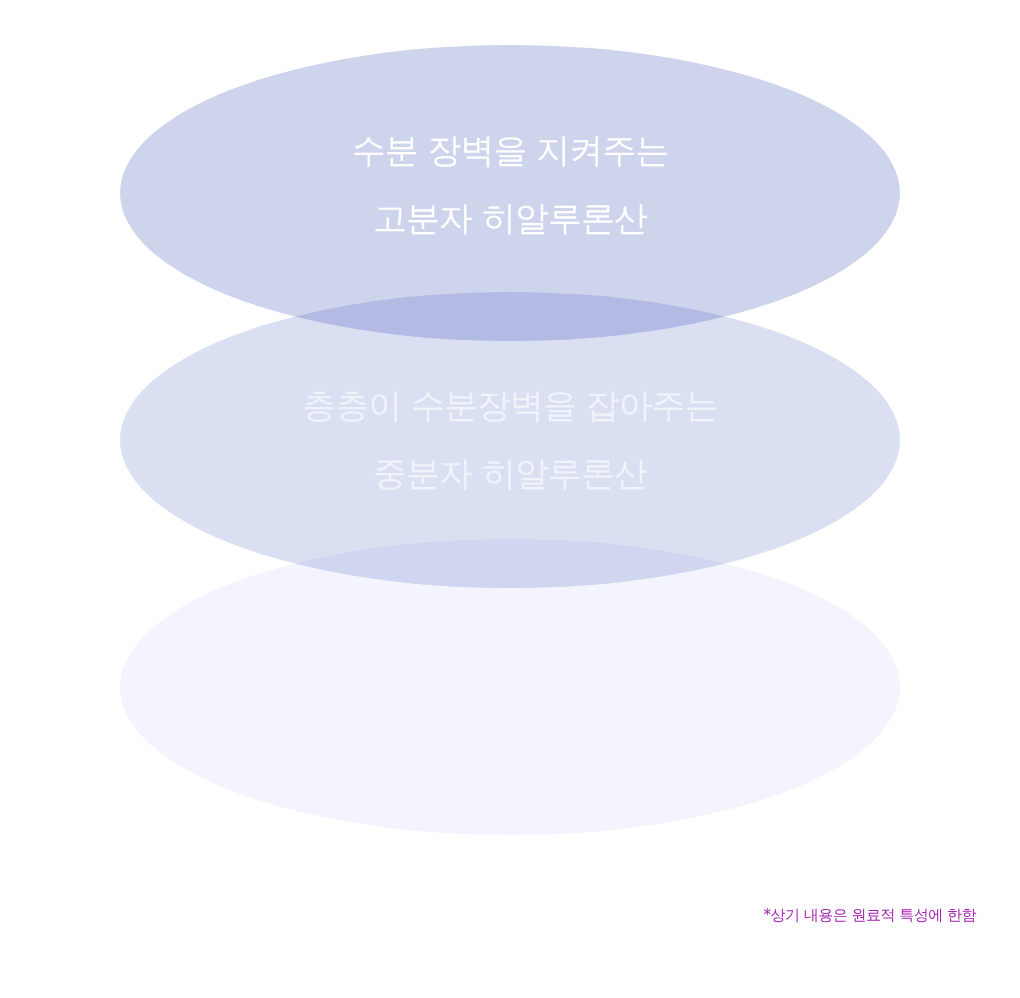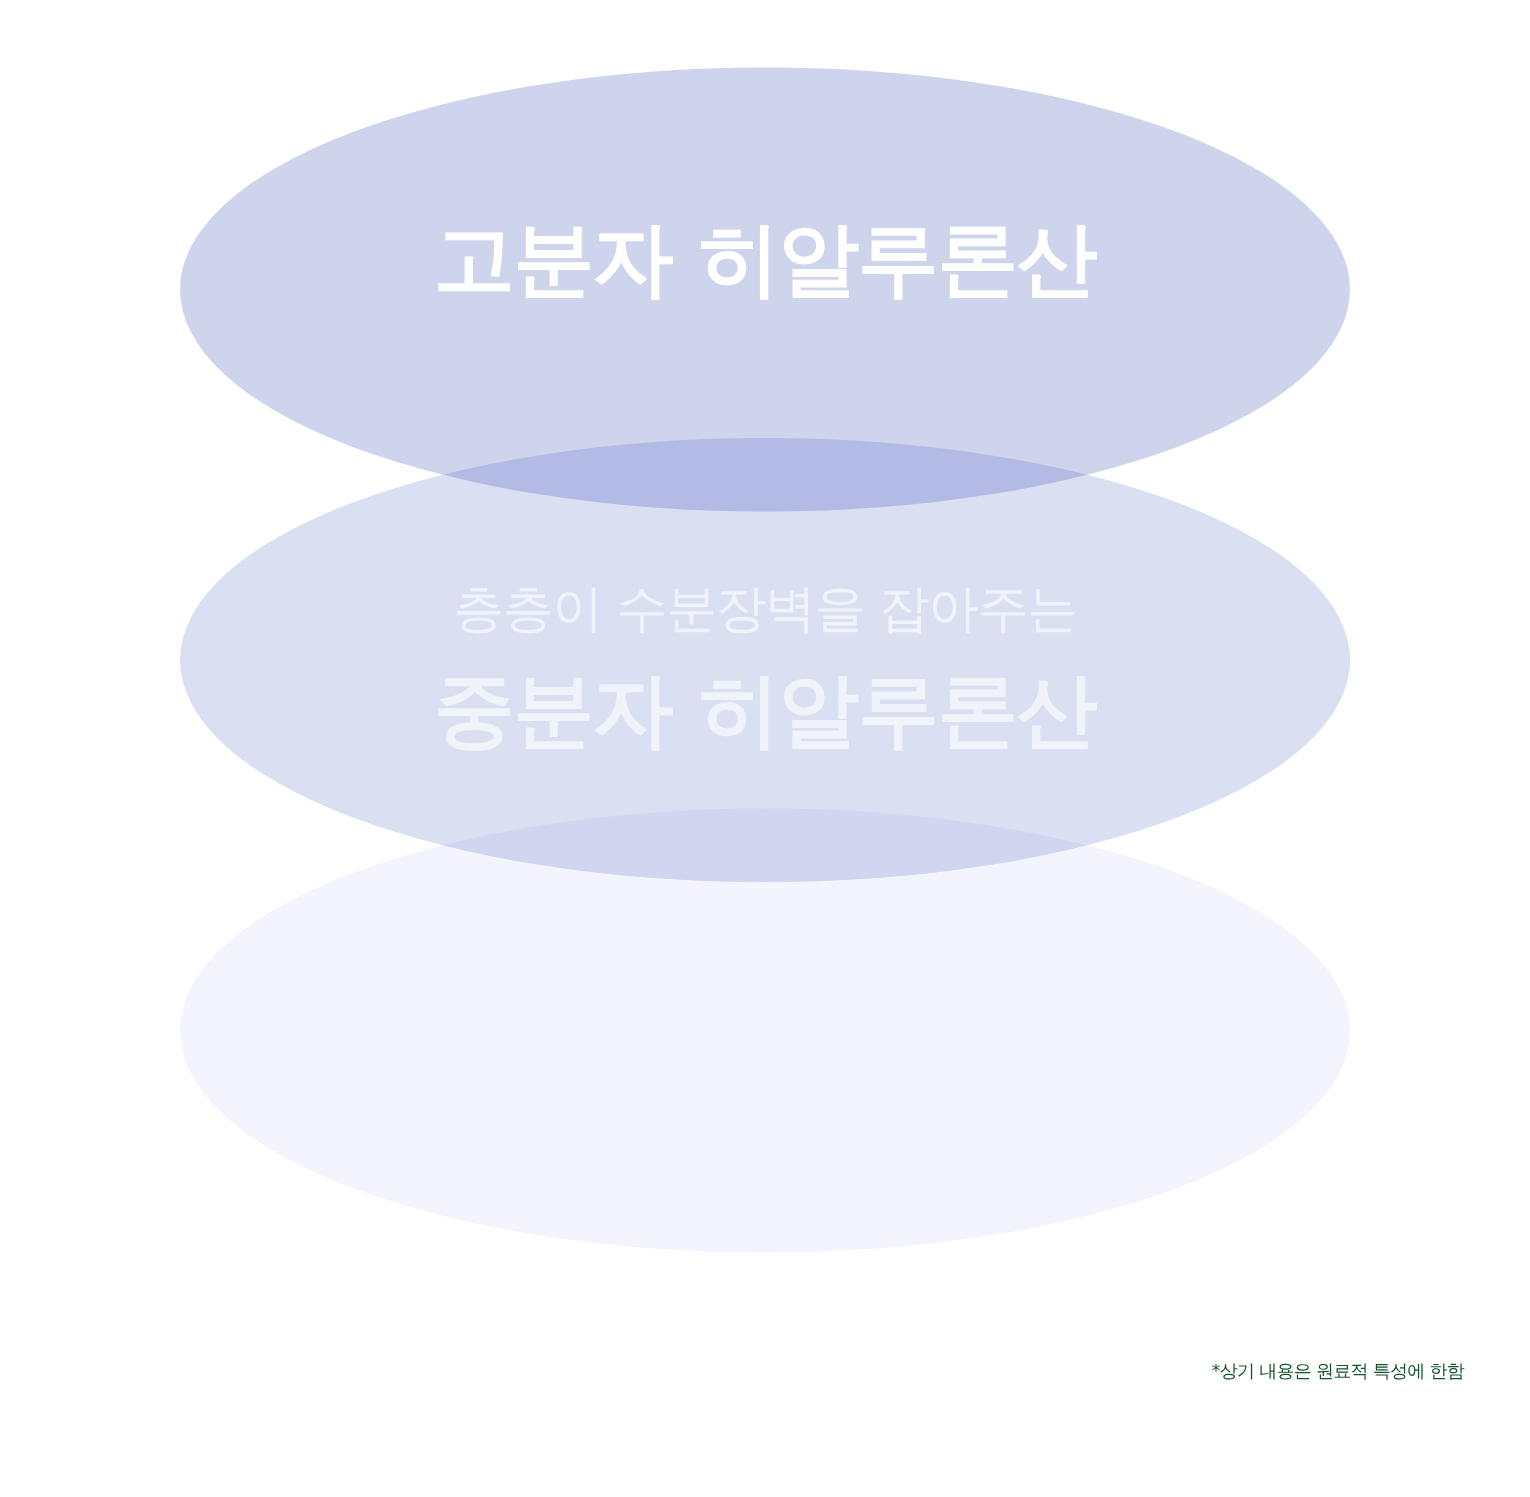--- a/index.html
+++ b/index.html
@@ -11,41 +11,42 @@
   .e3 { top: 539px; background: #f3f4fd; z-index: 1; }
   
   .lens { position: absolute; left: 120px; width: 780px; height: 296px; border-radius: 50%; overflow: hidden; z-index: 4; pointer-events: none; }
   .lens .inner { position: absolute; left: 0; width: 780px; height: 296px; border-radius: 50%; }
   .lens1 { top: 292px; }
   .lens1 .inner { top: -247px; background: #b3bbe5; }
   .lens2 { top: 539px; }
   .lens2 .inner { top: -247px; background: #d0d6f0; }
   .label { position: absolute; left: 120px; width: 780px; text-align: center; z-index: 5; }
   .sub { font-size: 34px; font-weight: 300; letter-spacing: -1px; }
-  .main { font-size: 54px; font-weight: bold; letter-spacing: -1px; margin-top: 9px; }
+  .main { font-size: 34px; font-weight: normal; letter-spacing: -1px; margin-top: 22px; }
   .l1 { top: 128px; color: #ffffff; }
   .l2 { top: 383px; color: #f1f3fb; }
   .l3 { top: 630px; color: #d4d8ec; }
-  .note { position: absolute; right: 44px; top: 906px; font-size: 12px; color: #14532d; letter-spacing: -0.5px; }
+  .note { position: absolute; right: 44px; top: 906px; font-size: 15px; color: #a21caf; letter-spacing: -0.5px; }
 </style>
 </head>
 <body>
 
 <div class="ellipse e1"></div>
 <div class="ellipse e2"></div>
 <div class="ellipse e3"></div>
 
 <div class="lens lens1">
   <div class="inner"></div>
 </div>
 <div class="lens lens2">
   <div class="inner"></div>
 </div>
 
 <div class="label l1">
+  <div class="sub">수분 장벽을 지켜주는</div>
   <div class="main">고분자 히알루론산</div>
 </div>
 <div class="label l2">
   <div class="sub">층층이 수분장벽을 잡아주는</div>
   <div class="main">중분자 히알루론산</div>
 </div>
 <div class="label l3">
 </div>
 
 <div class="note">*상기 내용은 원료적 특성에 한함</div>

